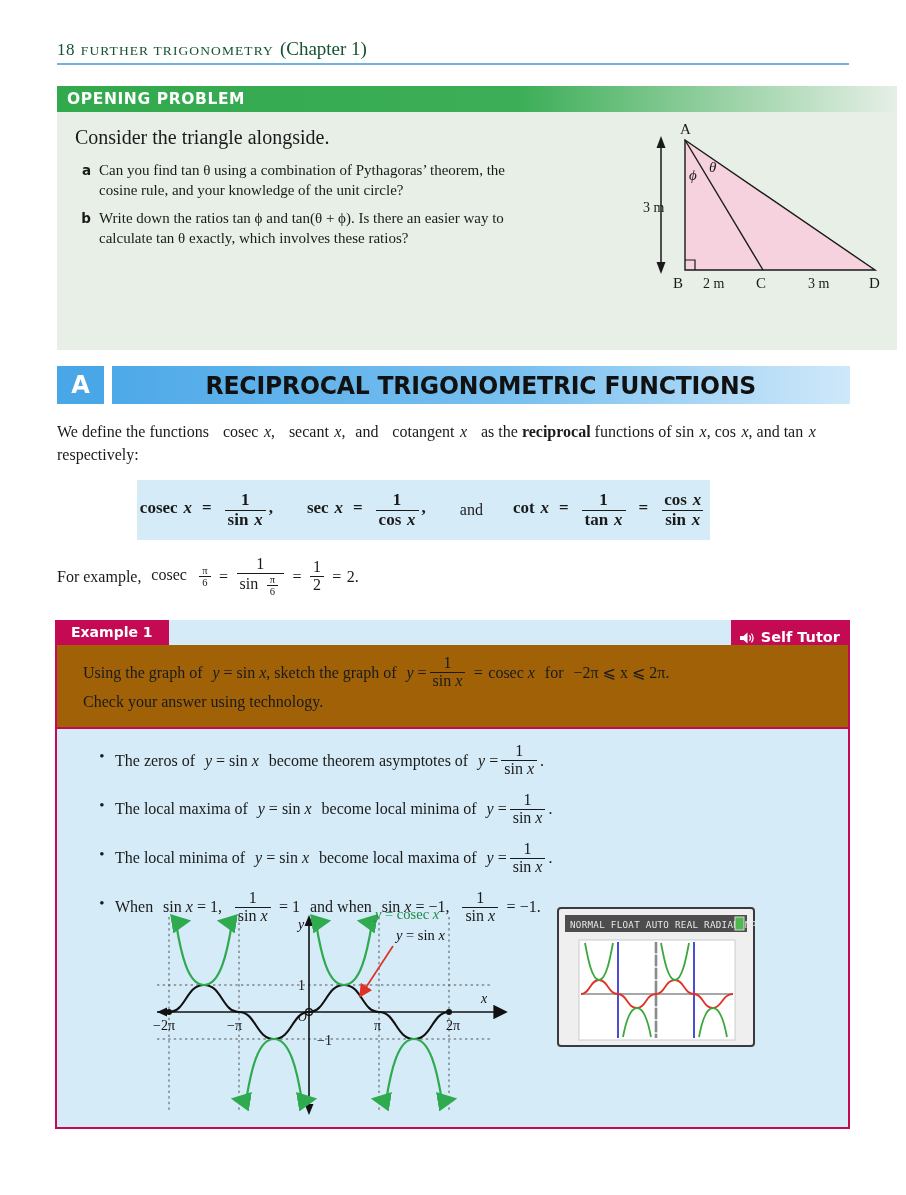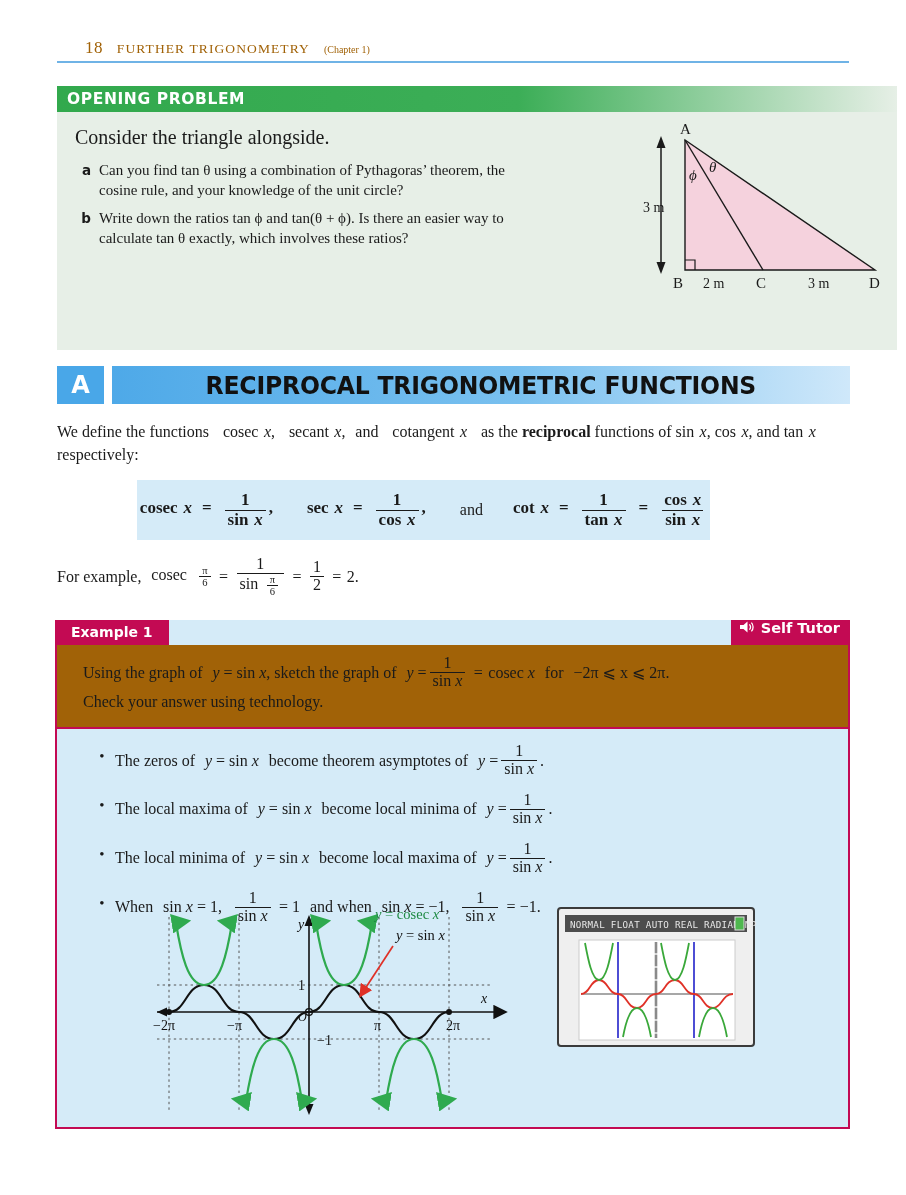--- a/index.html
+++ b/index.html
@@ -12,26 +12,26 @@
     font-family: "Liberation Serif", serif;
     color: #1a1a1a;
     overflow: hidden;
   }
 
   
   #page-header {
     position: absolute; left: 57px; top: 38px; width: 792px;
   }
   #page-header .hdr-row {
-    display: flex; align-items: baseline; gap: 14px;
-    color: #a16207; font-family: "Liberation Serif", serif; margin-left: 28px;
+    display: flex; align-items: baseline; gap: 6px;
+    color: #14532d; font-family: "Liberation Serif", serif;
   }
   .hdr-pageno { font-size: 17px; letter-spacing: .4px; }
   .hdr-title  { font-size: 13.5px; letter-spacing: 1.1px; }
-  .hdr-chapter{ font-size: 10px; font-family: Liberation Serif, serif; }
+  .hdr-chapter{ font-size: 19px; font-family: Liberation Serif, serif; }
   #page-header .hdr-rule {
     margin-top: 3px; height: 2px; background: #6fb3e6; width: 792px;
   }
 
   
   #opening-problem {
     position: absolute; left: 57px; top: 86px; width: 840px;
   }
   .op-banner {
     background: linear-gradient(to right, #32a94d 0%, #3cae57 55%, #e6efe6 100%);
@@ -122,21 +122,21 @@
   .ex-tag {
     background: #c30a53; color: #fff;
     font-family: "DejaVu Sans", sans-serif; font-weight: bold; font-size: 14px;
     padding: 3px 16px 4px 16px; height: 25px; box-sizing: border-box;
     display: flex; align-items: center;
   }
   .ex-selftutor {
     background: #c30a53; color: #fff;
     font-family: "DejaVu Sans", sans-serif; font-weight: bold; font-size: 14.5px;
     padding: 0 10px 0 8px; height: 25px; box-sizing: border-box;
-    display: flex; align-items: flex-start; gap: 6px;
+    display: flex; align-items: flex-end; gap: 6px;
   }
   .speaker-icon { display: inline-block; line-height: 0; }
   .ex-question {
     background: #a16207;
     border-left: 2px solid #c30a53; border-right: 2px solid #c30a53;
     border-bottom: 2px solid #c30a53;
     padding: 10px 18px 12px 26px;
     font-size: 16px; line-height: 1.7;
   }
   .ex-answer {

